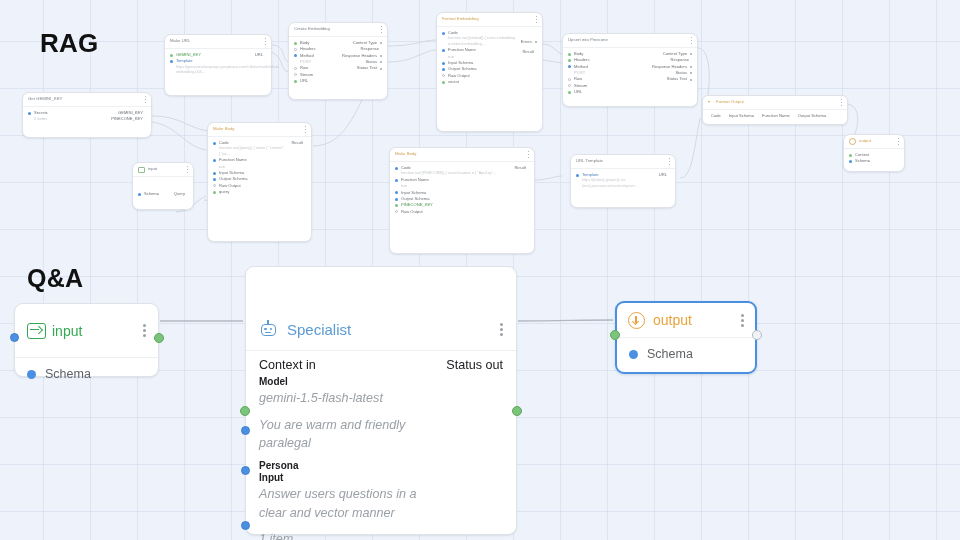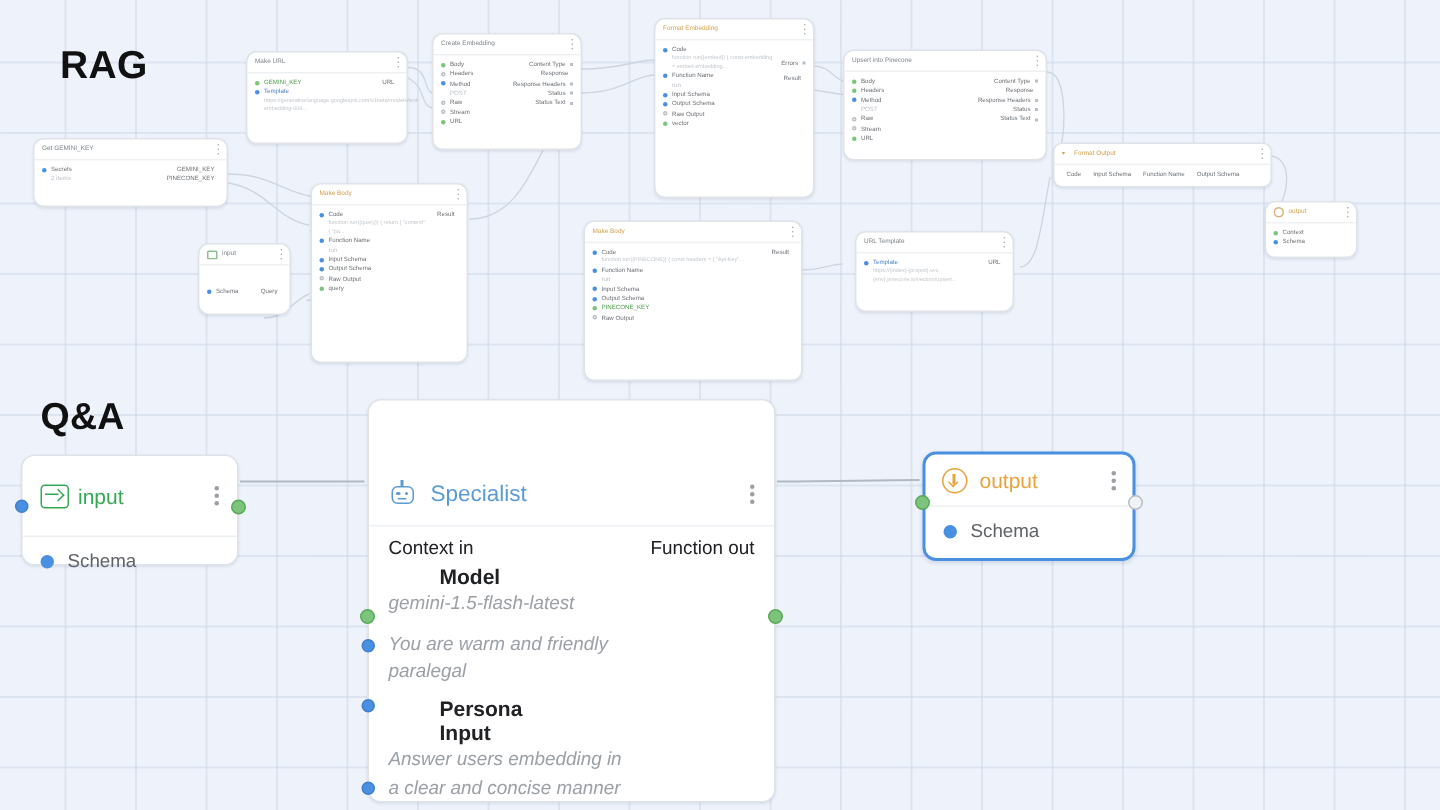--- a/index.html
+++ b/index.html
@@ -72,21 +72,21 @@
   .icon-robot .body{
     position:absolute;left:2px;top:4px;width:15px;height:12px;
     border:1.6px solid #5b9bd5;border-radius:4px;box-sizing:border-box;background:#fff;
   }
   .icon-robot .ant{position:absolute;left:8.3px;top:0px;width:1.6px;height:4px;background:#5b9bd5;}
   .icon-robot .eye{position:absolute;top:8px;width:2.4px;height:2.4px;border-radius:50%;background:#5b9bd5;}
   .icon-robot .eye.l{left:5.4px;} .icon-robot .eye.r{left:11px;}
   .icon-robot .mouth{position:absolute;left:6.4px;top:12px;width:6px;height:1.4px;background:#5b9bd5;border-radius:1px;}
   .spec-body{position:relative;padding:0;}
   .spec-row{padding:0 13px;}
-  .field-label{font-size:14px;font-weight:bold;color:#202124;line-height:1;margin-left:34px;}
+  .field-label{font-size:10px;font-weight:bold;color:#202124;line-height:1;}
   .field-value{font-size:12.6px;font-style:italic;color:#9aa0a6;line-height:1.48;}
   .ctx-row{display:flex;justify-content:space-between;align-items:center;font-size:12.6px;color:#202124;}
 
   
   #node-output{left:615px;top:301px;width:142px;height:73px;border-radius:9px;
     border:2px solid #4a90e2;box-shadow:0 1px 3px rgba(30,60,120,.16);}
   #node-output .node-head{height:34px;padding:0 11px;gap:8px;}
   #node-output .node-title{font-size:14px;color:#e8a33d;font-weight:500;}
   .icon-output-circ{
     width:15px;height:15px;border-radius:50%;border:1.5px solid #e8a33d;
@@ -623,40 +623,40 @@
           <i></i>
         </span>
     </div>
 
     <div class="spec-body">
 
       <div class="spec-row ctx-row" style="padding-top:7px;padding-bottom:5px;">
         <div class="port green" style="left:-6px;top:55px;width:10px;height:10px;"></div>
         <div class="port green" style="right:-6px;top:55px;width:10px;height:10px;"></div>
         <span>Context in</span>
-        <span>Function out</span>
+        <span>Status out</span>
       </div>
 
       <div class="spec-row" style="padding-bottom:2px;">
         <div class="port blue" style="left:-5px;top:75px;width:9px;height:9px;"></div>
         <div class="field-label">Model</div>
       </div>
       <div class="spec-row field-value" style="padding-bottom:8px;">gemini-1.5-flash-latest</div>
 
       <div class="spec-row field-value" style="padding-bottom:8px;width:160px;">You are warm and friendly paralegal</div>
       <div class="spec-row" style="padding-bottom:2px;">
         <div class="port blue" style="left:-5px;top:115px;width:9px;height:9px;"></div>
         <div class="field-label">Persona</div>
       </div>
 
       <div class="spec-row" style="padding-bottom:2px;">
         <div class="port blue" style="left:-5px;top:170px;width:9px;height:9px;"></div>
         <div class="field-label">Input</div>
       </div>
-      <div class="spec-row field-value" style="padding-bottom:8px;width:164px;">Answer users embedding in a clear and concise manner</div>
+      <div class="spec-row field-value" style="padding-bottom:8px;width:164px;">Answer users questions in a clear and vector manner</div>
 
       <div class="spec-row field-value">1 item</div>
     </div>
   </div>
 
   <div class="abs node big" id="node-output">
     <div class="port green" style="left:-7px;top:27px;width:10px;height:10px;"></div>
     <div class="port grey-hollow" style="right:-7px;top:27px;width:10px;height:10px;"></div>
     <div class="node-head">
       <span class="icon-output-circ"></span>

